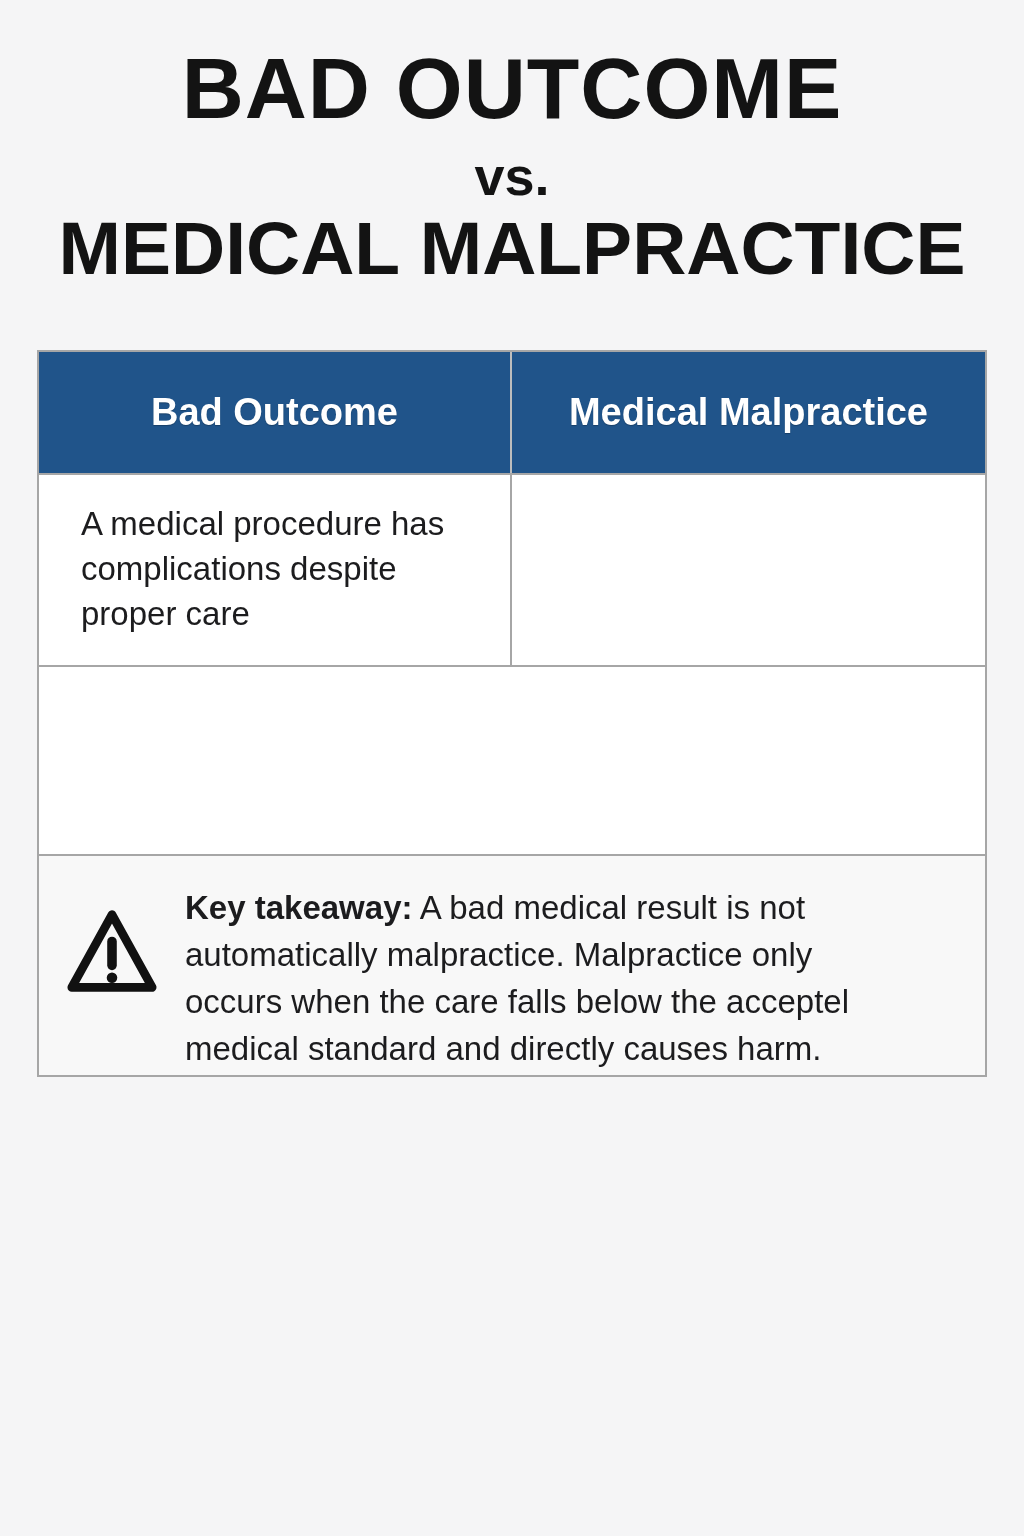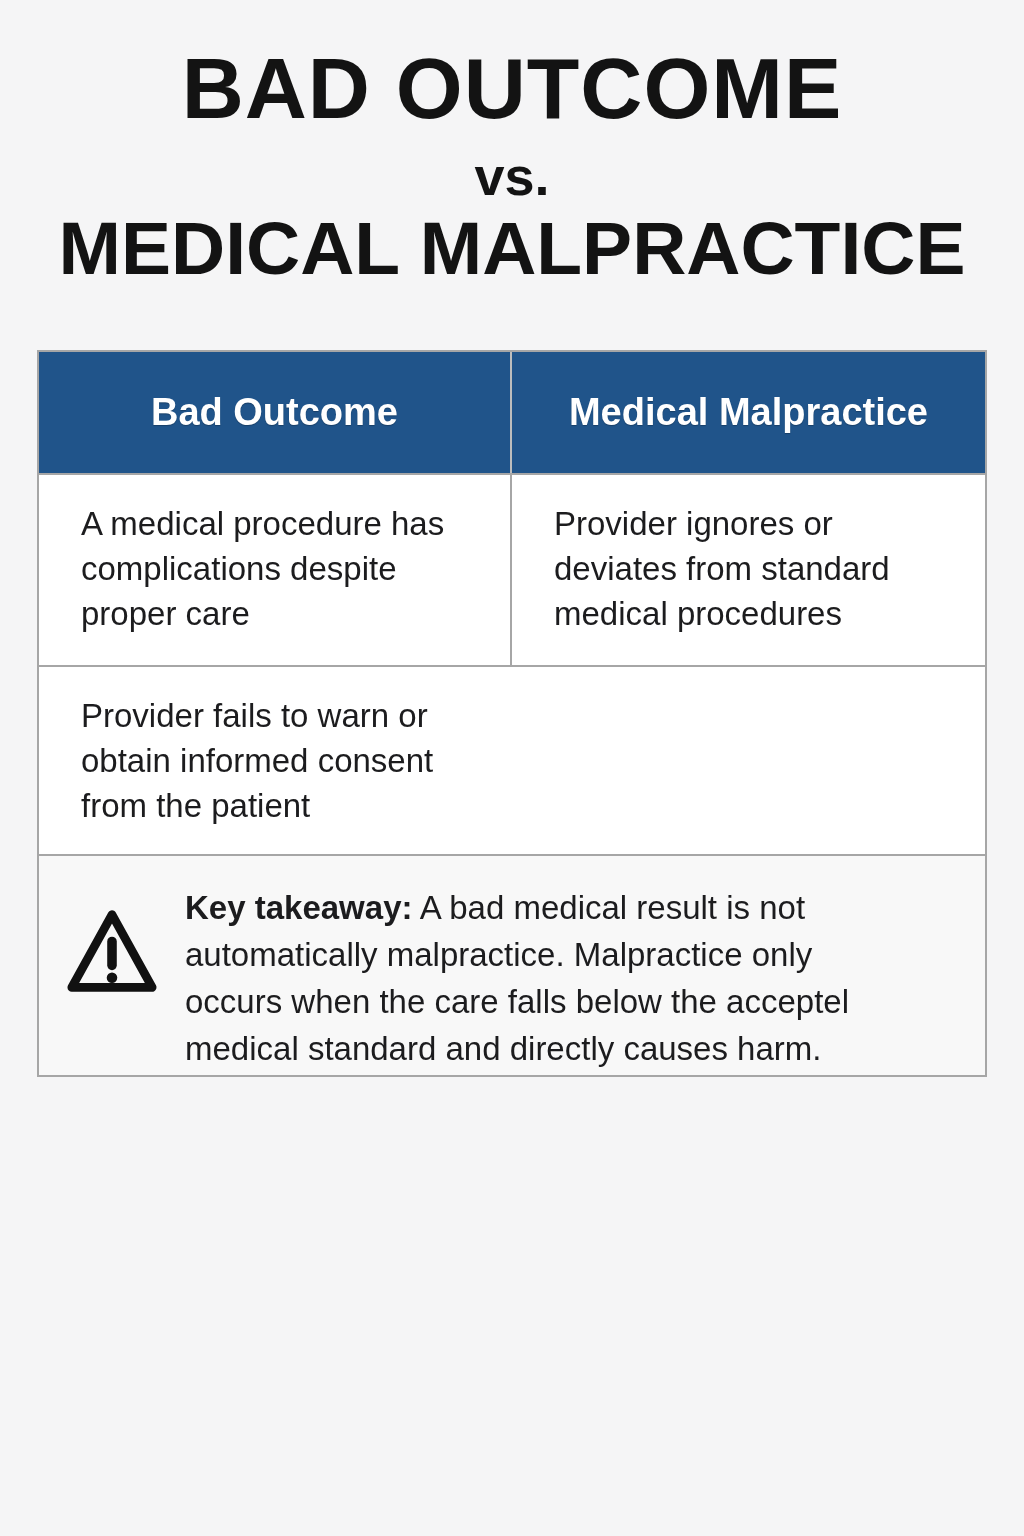--- a/index.html
+++ b/index.html
@@ -129,29 +129,23 @@
 
     <div class="thead" style="background:#20548a;">
       <div class="th left">Bad Outcome</div>
       <div class="th">Medical Malpractice</div>
     </div>
 
     <div class="trow row1">
       <div class="td left">A medical procedure has
 complications despite
 proper care</div>
-      <div class="td">Provider ignores or
-deviates from standard
-medical procedures</div>
     </div>
 
     <div class="trow row2">
-      <div class="td">Provider fails to warn or
-obtain informed consent
-from the patient</div>
     </div>
 
 
 
     <div class="tfoot">
       <span class="warn-wrap">
         <svg width="96" height="90" viewBox="0 0 100 94" fill="none" xmlns="http://www.w3.org/2000/svg">
           <path d="M50 9 L92 85 L8 85 Z" fill="none" stroke="#111111" stroke-width="9" stroke-linejoin="round"></path>
           <line x1="50" y1="37" x2="50" y2="62" stroke="#111111" stroke-width="10" stroke-linecap="round"></line>
           <circle cx="50" cy="75" r="5.5" fill="#111111"></circle>

